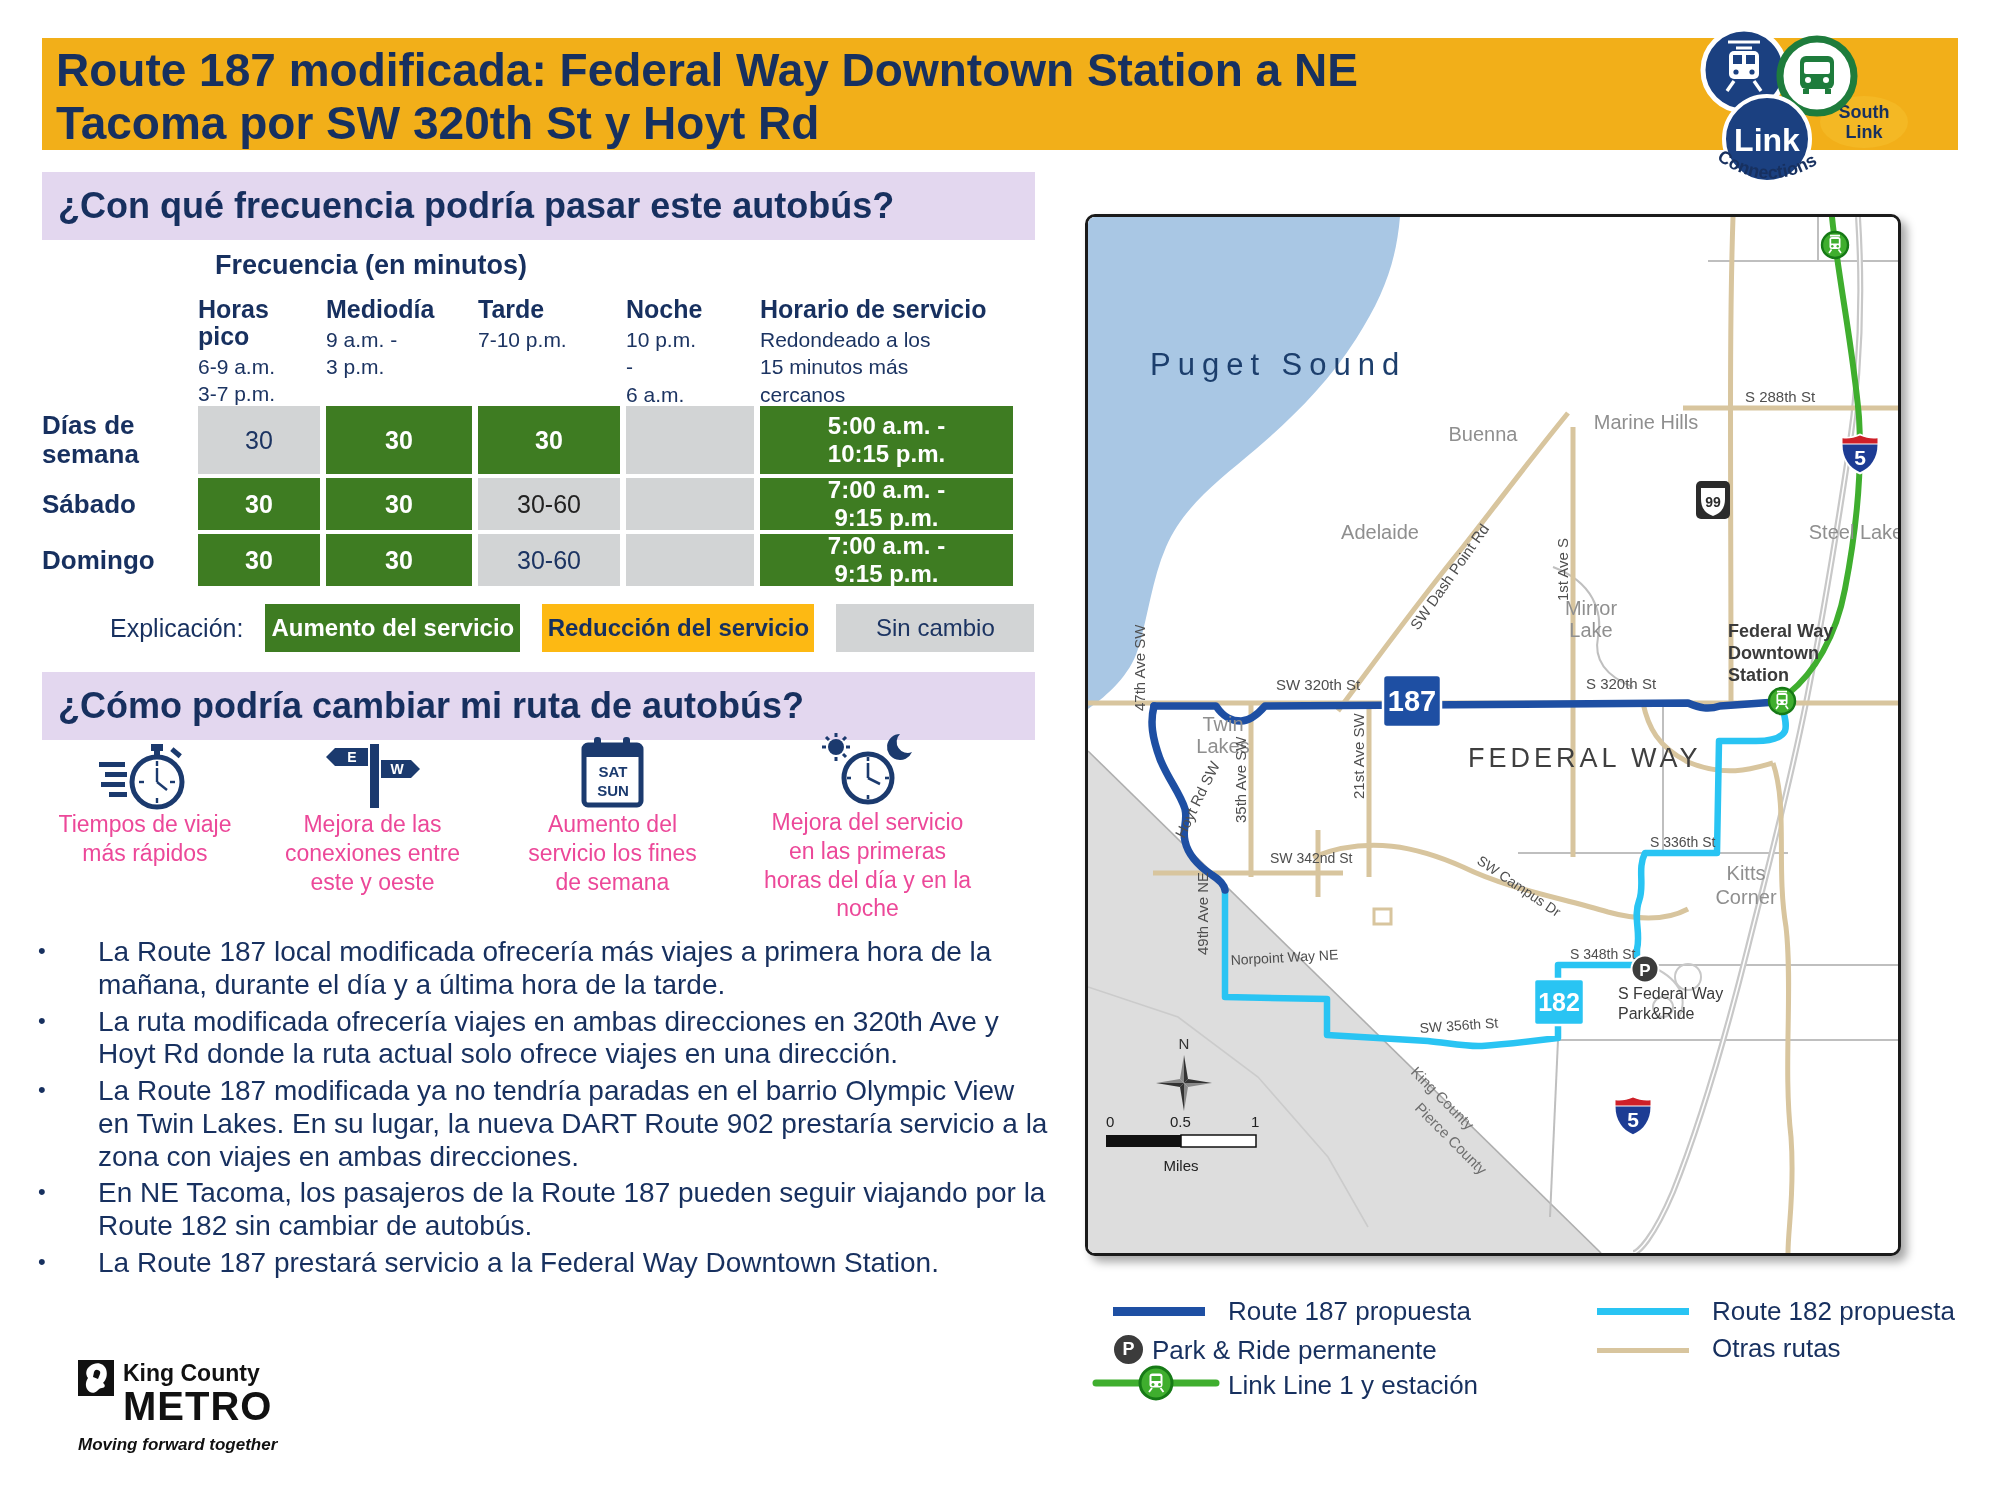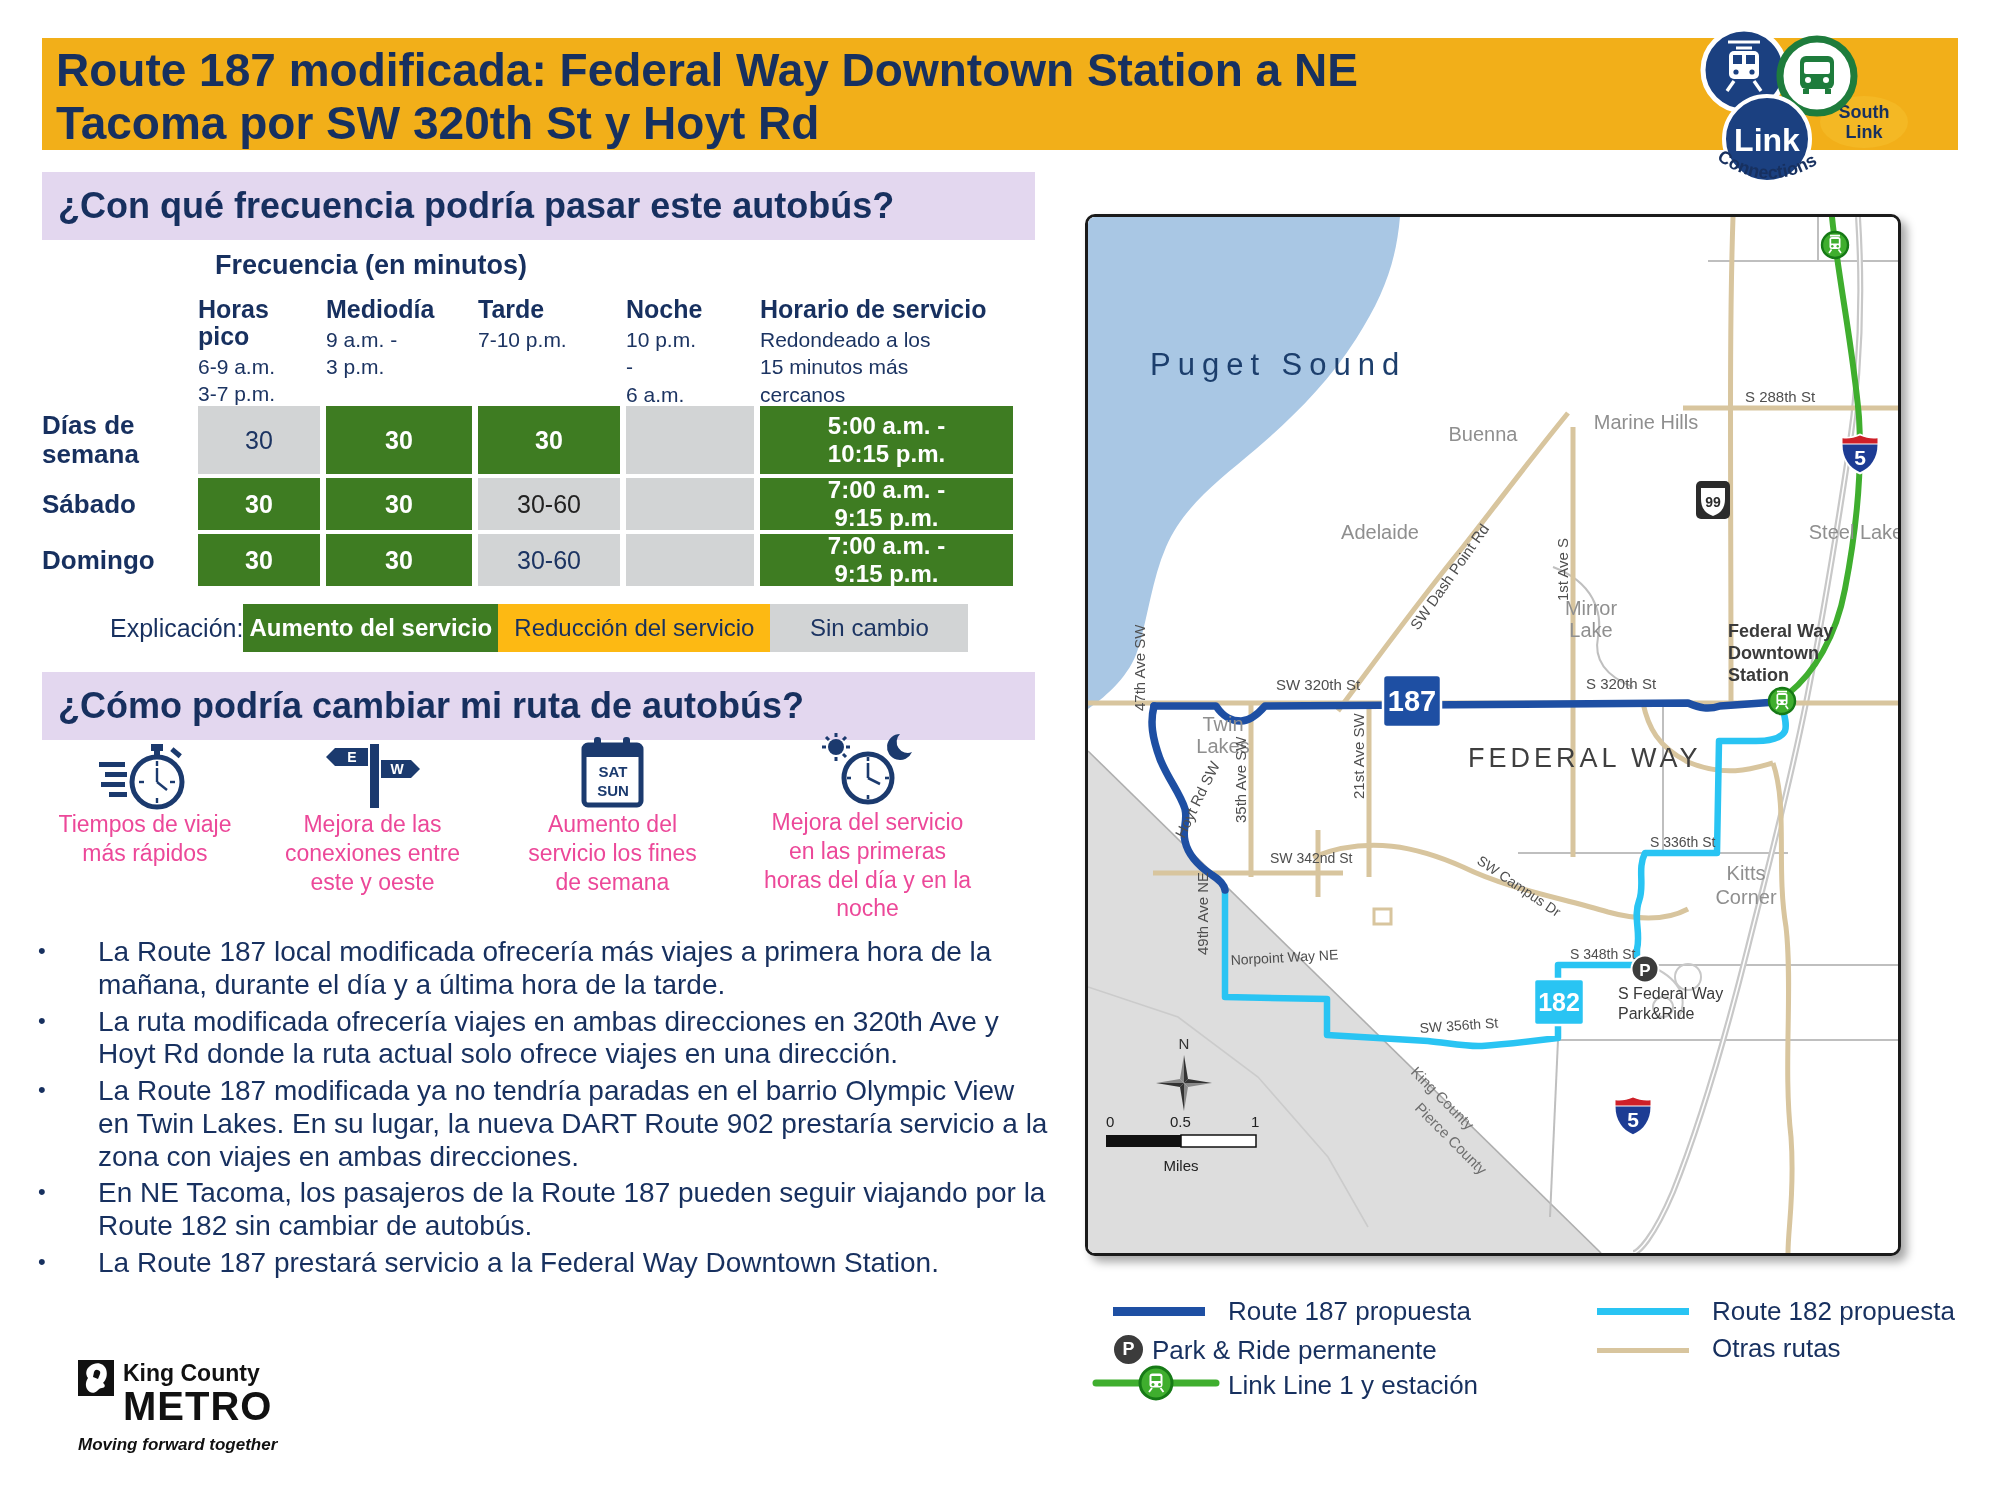--- a/index.html
+++ b/index.html
@@ -25,25 +25,25 @@
   .th-title{font-size:25px;font-weight:bold;color:#17305F;line-height:1.08}
   .th-sub{font-size:21px;color:#1C3462;line-height:1.3;margin-top:3px}
   .rowlab{display:flex;align-items:center;font-size:26px;font-weight:bold;color:#17305F;line-height:1.1}
   .cell{display:flex;align-items:center;justify-content:center;font-size:25px;line-height:1.15;text-align:center}
   .cell.increase{background:#3E7C22;color:#fff;font-weight:bold}
   .cell.nochange{background:#D2D4D5;color:#1C3462}
   .cell.nochange-dark{background:#D2D4D5;color:#222}
   .cell.time{font-size:24px}
 
   
-  .explic{left:110px;top:604px;display:flex;align-items:center;}
+  .explic{left:110px;top:604px;display:flex;align-items:center;gap:22px}
   .explic .lab{font-size:25px;color:#17305F}
   .keybox{height:48px;display:flex;align-items:center;justify-content:center;font-size:24px}
   .keybox.g{width:255px;background:#3E7C22;color:#fff;font-weight:bold}
-  .keybox.y{width:272px;background:#FDB913;color:#17305F;font-weight:normal}
+  .keybox.y{width:272px;background:#FDB913;color:#17305F;font-weight:bold}
   .keybox.n{width:198px;background:#D2D4D5;color:#1C3462}
 
   
   .feature{display:flex;flex-direction:column;align-items:center;text-align:center}
   .feature .flabel{margin-top:0;font-size:23px;color:#ec4899;line-height:1.25}
 
   
   .bullets{left:30px;top:936px;width:1020px}
   .bullets .bi{position:relative;padding-left:68px;font-size:28px;line-height:1.17;color:#17305F;margin-bottom:4px}
   .bullets .bi::before{content:"•";position:absolute;left:8px;top:2px;font-size:22px;color:#17305F}

